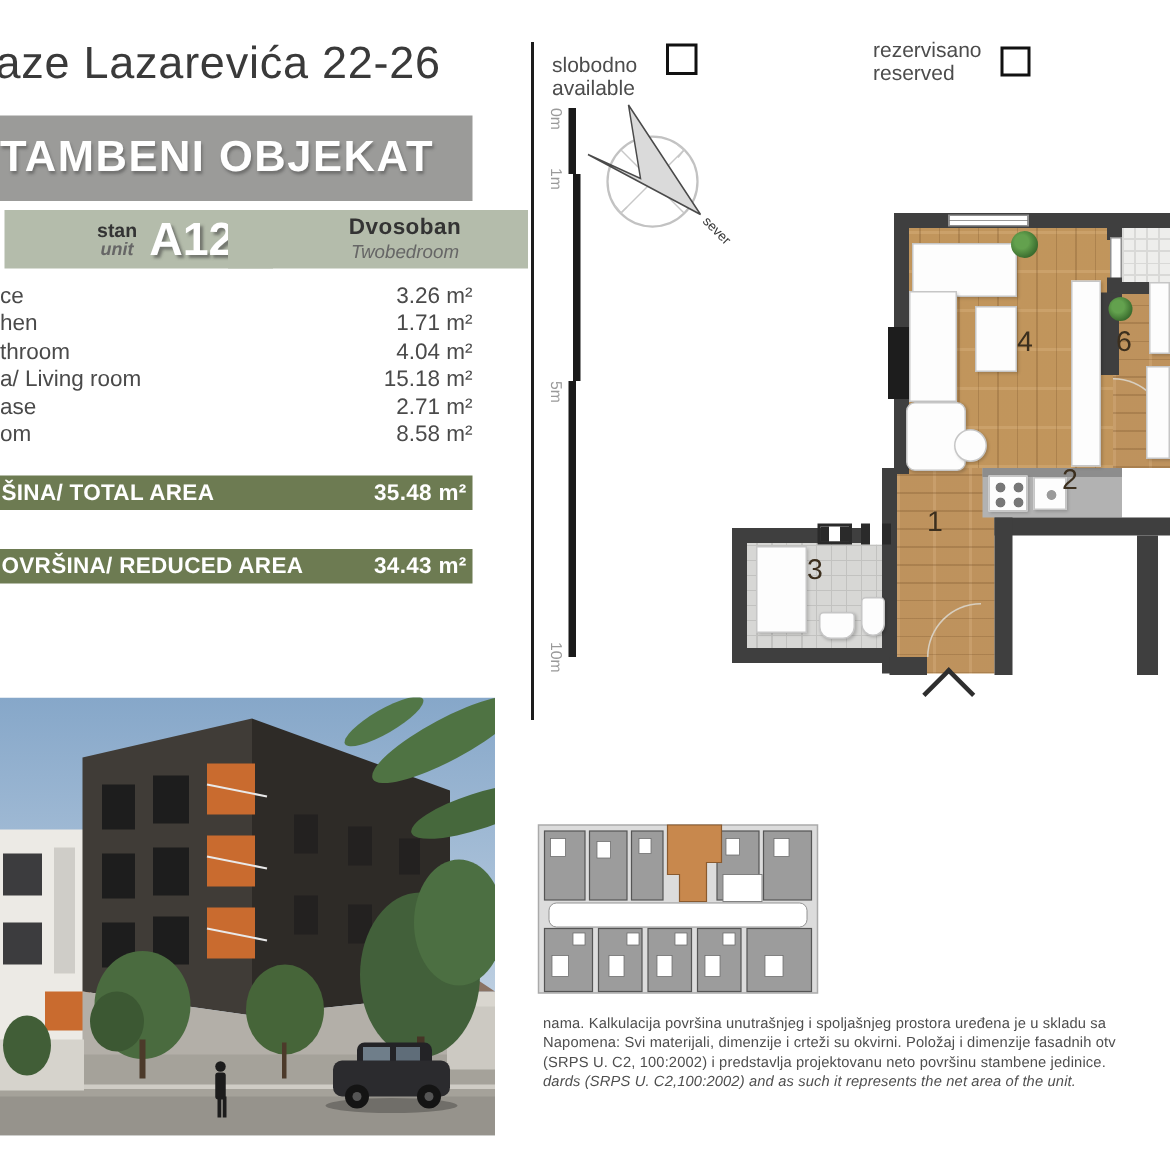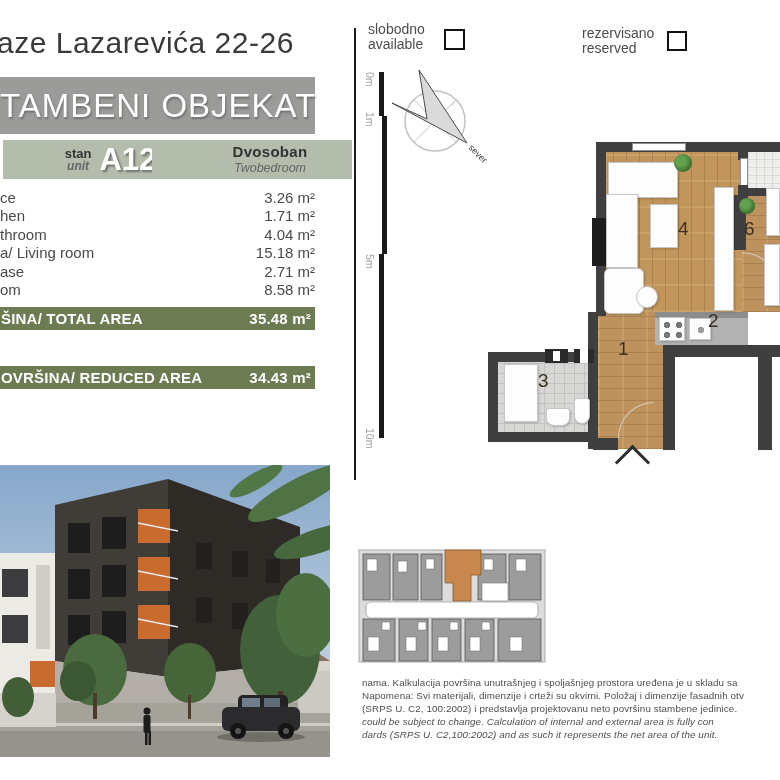--- a/index.html
+++ b/index.html
@@ -3,41 +3,41 @@
 <meta charset="utf-8">
 <style>
   html,body{margin:0;padding:0;background:#ffffff;}
   #page{position:relative;width:780px;height:780px;background:#fff;overflow:hidden;
         font-family:"Liberation Sans",sans-serif;color:#3d3d3d;}
   .abs{position:absolute;}
 
   
   #address{left:-3px;top:26px;font-size:30px;letter-spacing:.5px;color:#3a3a3a;white-space:nowrap;}
   #type-bar{left:0;top:77px;width:315px;height:57px;background:#9b9b99;display:flex;align-items:center;}
-  #type-bar span{font-size:33px;font-weight:400;color:#fff;letter-spacing:1px;
+  #type-bar span{font-size:29px;font-weight:700;color:#fff;letter-spacing:1px;
                  text-shadow:1px 2px 2px rgba(60,60,60,.45);white-space:nowrap;}
   .cell{background:#b4bcab;display:flex;align-items:center;justify-content:center;padding-left:36px;}
   #cell-unit{left:3px;top:140px;width:143px;height:39px;gap:8px;}
   #cell-unit .small{display:flex;flex-direction:column;line-height:13px;text-align:center;}
   #cell-unit .small b{font-size:13px;color:#333;}
   #cell-unit .small i{font-size:12px;color:#666;font-weight:bold;}
   #unit-code{font-size:31px;font-weight:700;color:#fff;text-shadow:2px 2px 2px rgba(60,60,60,.55);}
   #cell-type{left:152px;top:140px;width:164px;height:39px;flex-direction:column;line-height:17px;}
   #cell-type b{font-size:15px;color:#333;letter-spacing:.3px;}
   #cell-type i{font-size:12.5px;color:#666;}
 
   #room-list{left:0;top:189px;width:315px;}
   .room-row{display:flex;justify-content:space-between;font-size:15px;line-height:18.4px;color:#4a4a4a;}
   .room-row .a{white-space:nowrap;}
   .room-row .v{white-space:nowrap;}
 
   .total-bar{left:0;width:315px;height:23px;background:#6d7b52;display:flex;align-items:center;
              justify-content:space-between;color:#fff;font-weight:700;font-size:15px;
              padding:0 4px 0 1px;box-sizing:border-box;letter-spacing:.2px;}
-  #total1{top:307px;} #total2{top:334px;margin-top:32px;}
+  #total1{top:317px;} #total2{top:334px;margin-top:32px;}
 
   
   #divider{left:354px;top:28px;width:2px;height:452px;background:#1c1c1c;}
   .legend-label{font-size:14px;line-height:14.5px;color:#4c4c4c;}
   .checkbox{border:2px solid #111;background:#fff;}
   #chk1{left:444px;top:29px;width:17px;height:17px;}
   #chk2{left:667px;top:31px;width:16px;height:16px;}
 
   .ruler-seg{background:#1a1a1a;}
   .ruler-mark{font-size:10.5px;color:#9a9a9a;transform:rotate(90deg);transform-origin:0 0;white-space:nowrap;}
@@ -130,21 +130,21 @@
     <span>ŠINA/ TOTAL AREA</span>
     <span>35.48 m²</span>
   </div>
   <div class="abs total-bar" id="total2">
     <span>OVRŠINA/ REDUCED AREA</span>
     <span>34.43 m²</span>
   </div>
 
   <div class="abs" id="divider"></div>
 
-  <div class="abs legend-label" style="left:368px;top:22px;">
+  <div class="abs legend-label" style="left:368px;top:36px;">
     <div>slobodno</div>
     <div>available</div>
   </div>
   <div class="abs checkbox" id="chk1"></div>
 
   <div class="abs legend-label" style="left:582px;top:26px;">
     <div>rezervisano</div>
     <div>reserved</div>
   </div>
   <div class="abs checkbox" id="chk2"></div>
@@ -354,17 +354,16 @@
         <rect x="60" y="77" width="8" height="8"></rect>
       <rect x="92" y="77" width="8" height="8"></rect>
         <rect x="124" y="77" width="8" height="8"></rect>
     </g>
   </svg>
 
   <div class="abs" id="disclaimer">
     <div>nama. Kalkulacija površina unutrašnjeg i spoljašnjeg prostora uređena je u skladu sa</div>
     <div>Napomena: Svi materijali, dimenzije i crteži su okvirni. Položaj i dimenzije fasadnih otv</div>
     <div>(SRPS U. C2, 100:2002) i predstavlja projektovanu neto površinu stambene jedinice.</div>
-    <div class="it">could be subject to change. Calculation of internal and external area is fully con</div>
     <div class="it">dards (SRPS U. C2,100:2002) and as such it represents the net area of the unit.</div>
   </div>
 
 </div>
 
 </body></html>

